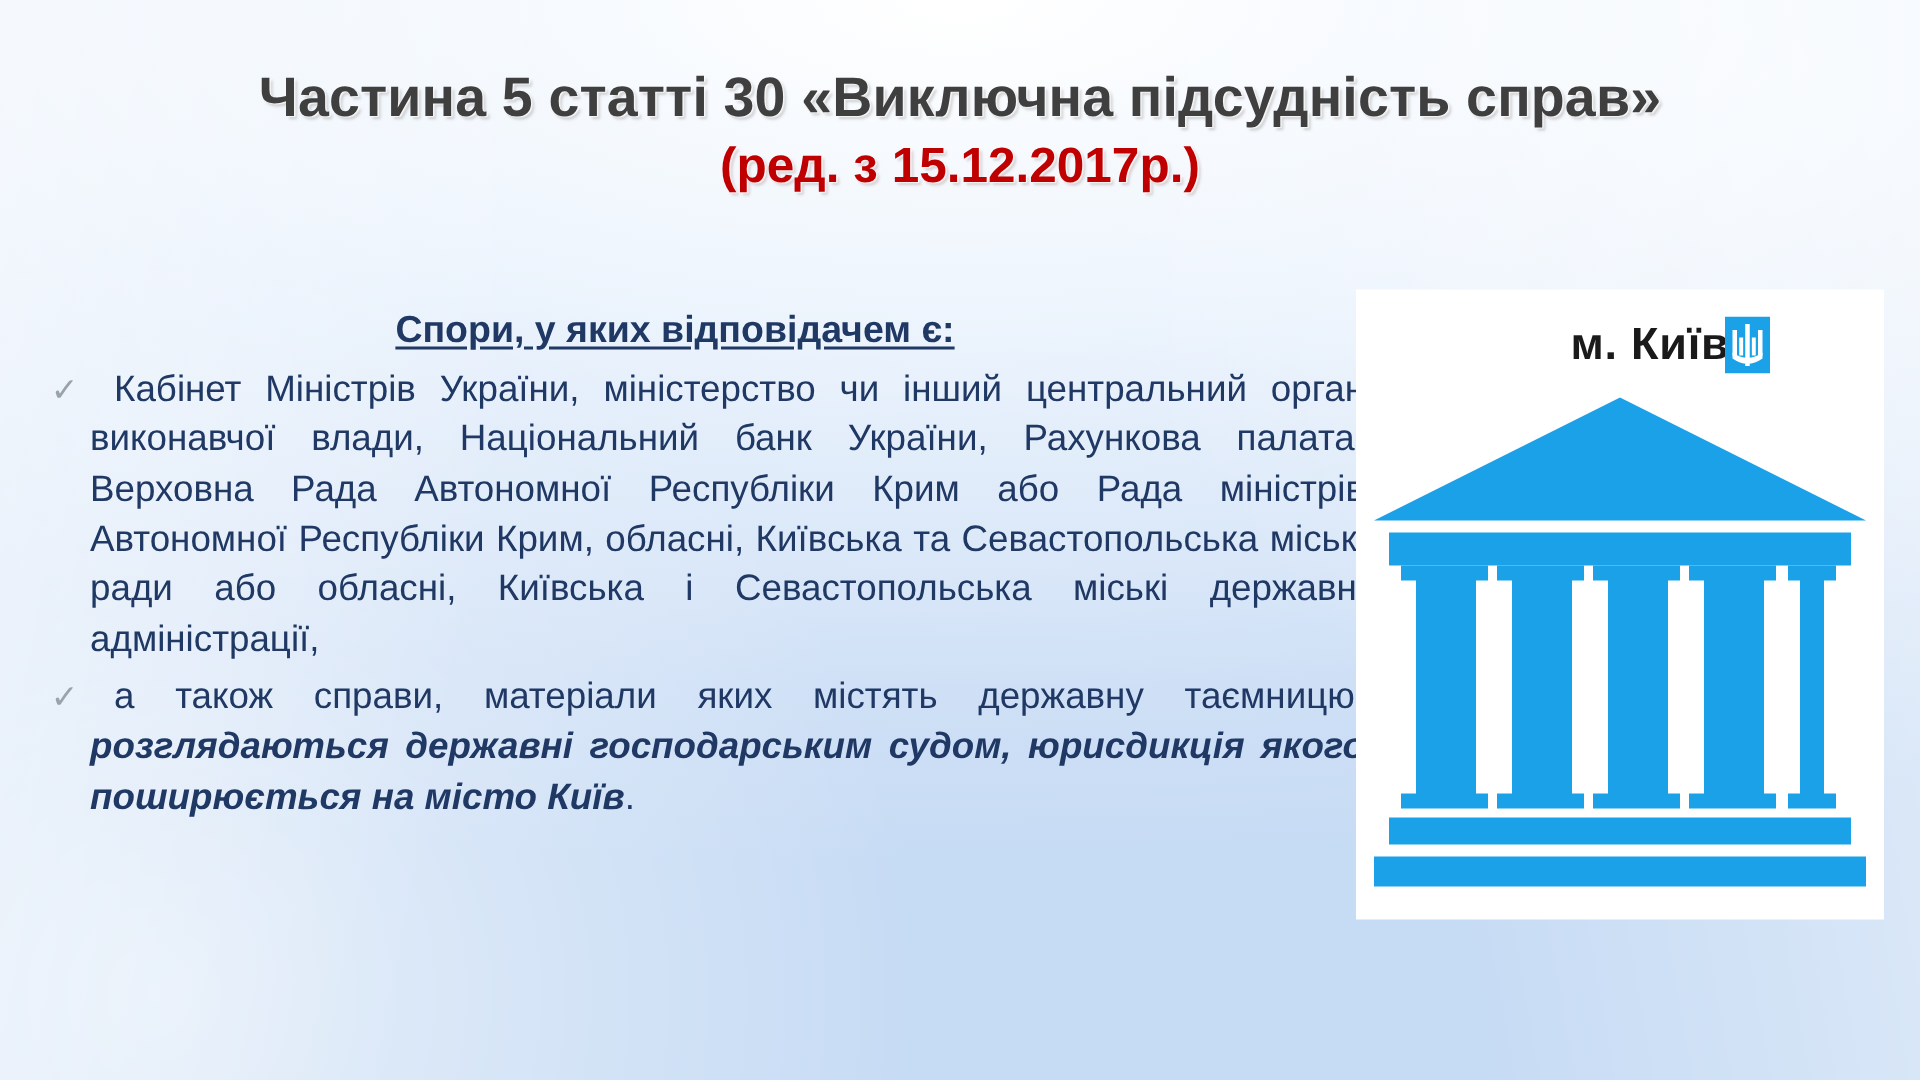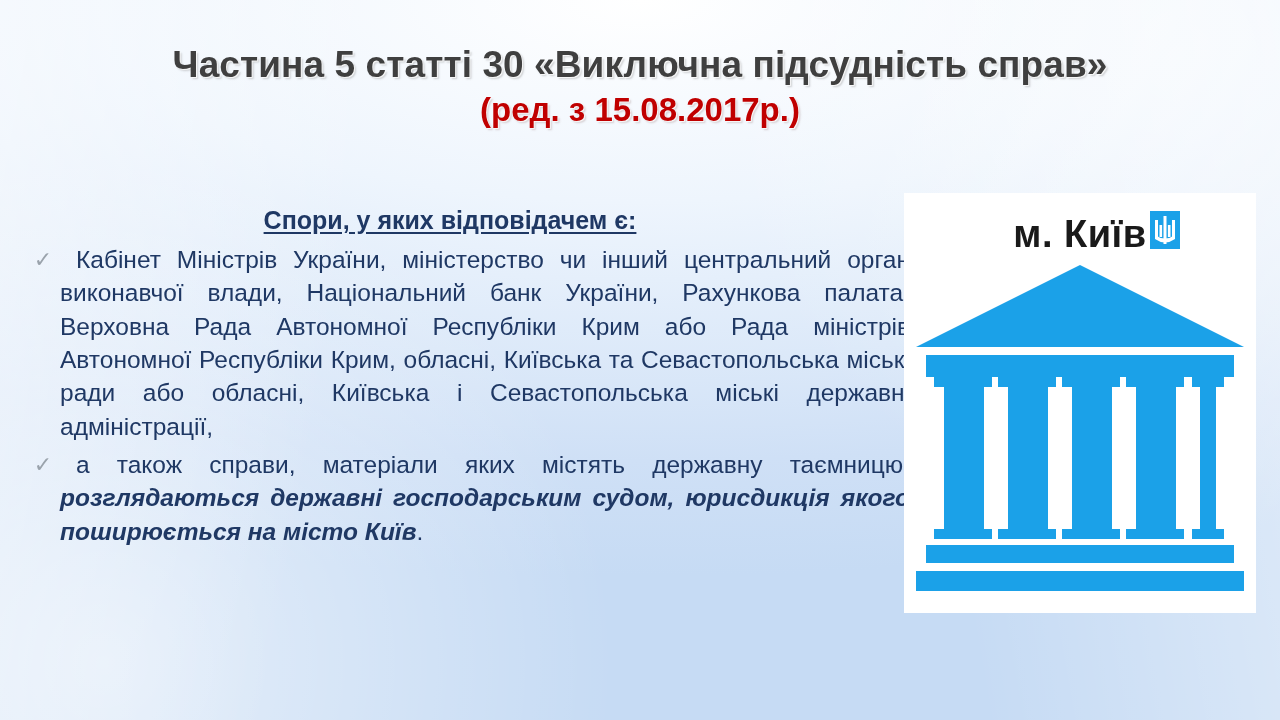--- a/index.html
+++ b/index.html
@@ -120,24 +120,25 @@
     width: 352px;
     height: 420px;
     background: #ffffff;
   }
   .emblem-city {
     position: absolute;
     top: 20px;
     left: 0;
     width: 352px;
     text-align: center;
-    font-size: 38px;
+    font-size: 30px;
     font-weight: bold;
     color: #1a1a1a;
     letter-spacing: 0.5px;
+    padding-left: 20px;
   }
   .trident {
     position: absolute;
     top: 18px;
     left: 246px;
     width: 30px;
     height: 38px;
   }
   .temple {
     position: absolute;
@@ -149,21 +150,21 @@
 
   .footer-spacer { position: absolute; bottom: 0; left: 0; width: 100%; height: 1px; }
 </style>
 </head>
 <body>
 
 <div class="slide">
 
   <div class="title-block">
     <div class="title-line1">Частина 5 статті 30 «Виключна підсудність справ»</div>
-    <div class="title-line2">(ред. з 15.08.2017р.)</div>
+    <div class="title-line2">(ред. з 15.12.2017р.)</div>
   </div>
 
   <div class="subtitle">Спори, у яких відповідачем є:</div>
 
   <div class="body-area">
 
     <div class="bullet-row">
       <div class="check-icon">✓</div>
       <div class="bullet-text"><span class="indent"></span><span>Кабінет Міністрів України, міністерство чи інший центральний орган виконавчої влади, Національний банк України, Рахункова палата, Верховна Рада Автономної Республіки Крим або Рада міністрів Автономної Республіки Крим, обласні, Київська та Севастопольська міські ради або обласні, Київська і Севастопольська міські державні адміністрації,</span></div>
     </div>

